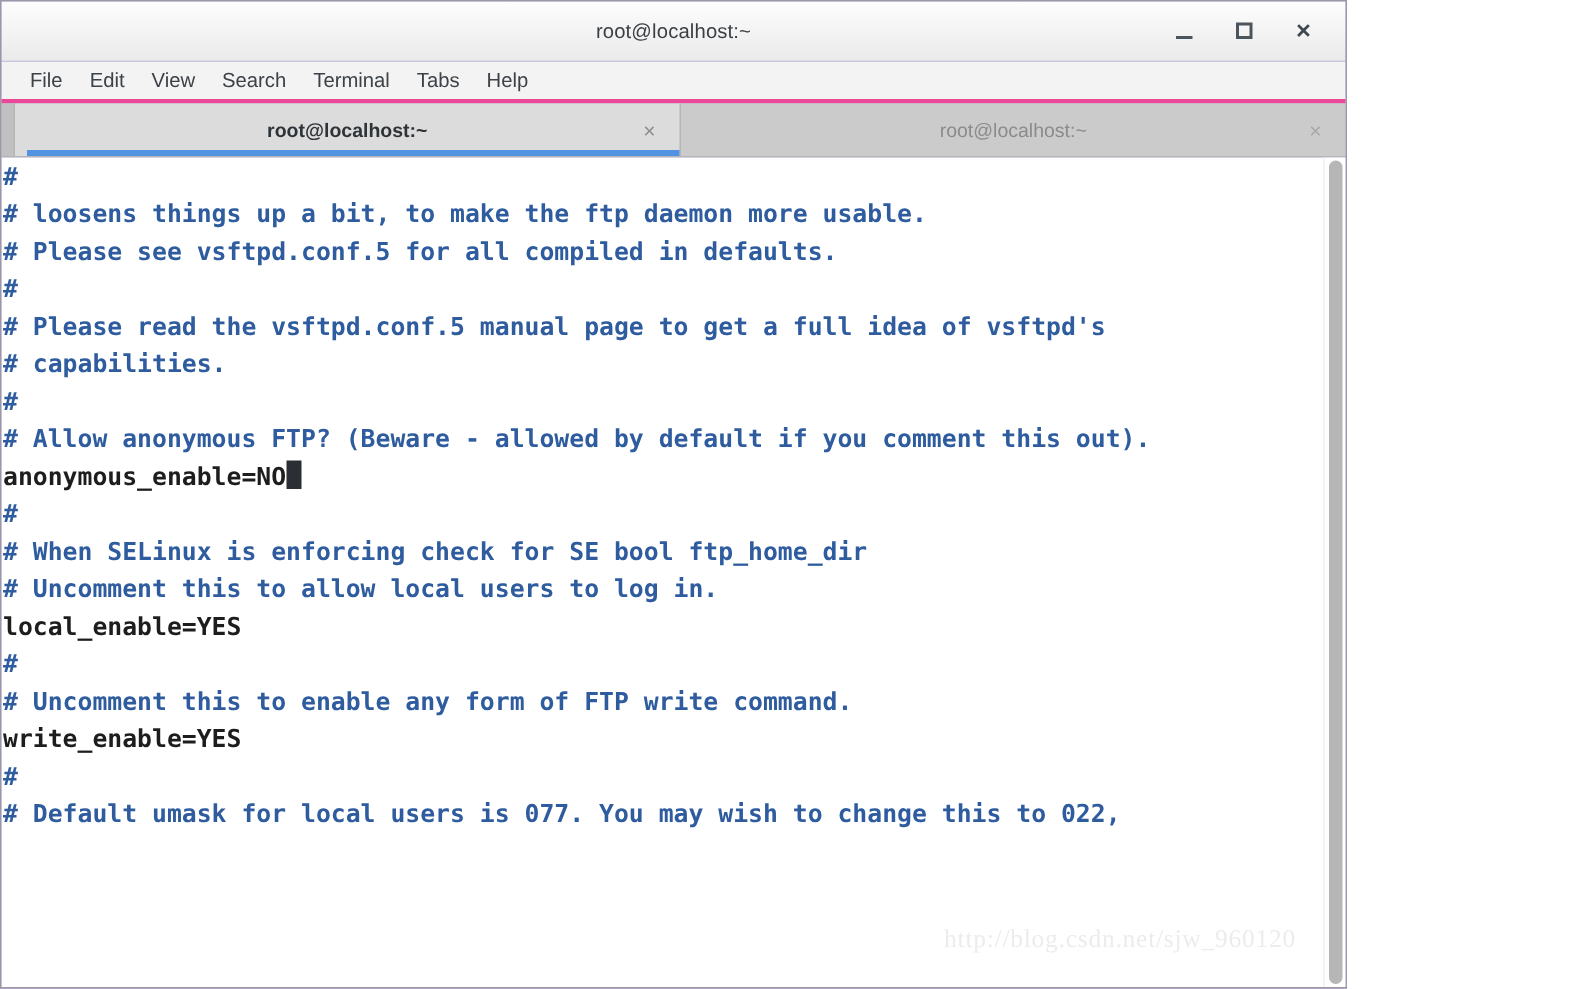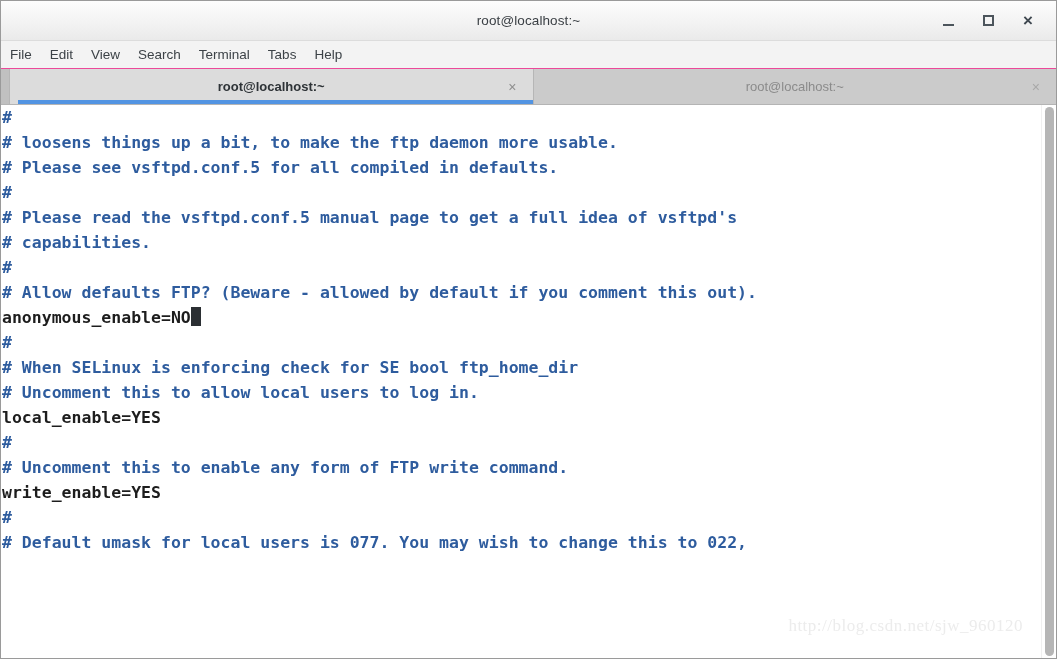--- a/index.html
+++ b/index.html
@@ -9,21 +9,21 @@
   }
   body {
     width: 1057px;
     height: 659px;
     overflow: hidden;
     font-family: "Liberation Sans", sans-serif;
   }
 
   #app {
     position: relative;
-    width: 1057px;
+    width: 898px;
     height: 659px;
     box-sizing: border-box;
     border: 1px solid #9a9a9a;
     background: #8b5cf6;
     display: flex;
     flex-direction: column;
   }
 
   
   .titlebar {
@@ -77,23 +77,24 @@
     font-weight: bold;
     color: #3f4850;
     font-family: "Liberation Sans", sans-serif;
   }
 
   
   .menubar {
     height: 28px;
     flex: 0 0 28px;
     background: #f3f3f3;
-    border-bottom: 1px solid #ec4899;
-    display: flex;
-    align-items: center;
+    border-bottom: 3px solid #ec4899;
+    display: flex;
+    align-items: center;
+    padding-left: 10px;
     box-sizing: border-box;
   }
   .menu-item {
     font-size: 13.5px;
     color: #3c4247;
     padding: 2px 9px;
     cursor: default;
     white-space: nowrap;
   }
 
@@ -281,21 +282,21 @@
   <div class="term-wrap">
     <div class="term">
       <div id="term-lines">
           <div class="term-line comment"><span>#</span></div>
           <div class="term-line comment"><span># loosens things up a bit, to make the ftp daemon more usable.</span></div>
           <div class="term-line comment"><span># Please see vsftpd.conf.5 for all compiled in defaults.</span></div>
           <div class="term-line comment"><span>#</span></div>
           <div class="term-line comment"><span># Please read the vsftpd.conf.5 manual page to get a full idea of vsftpd's</span></div>
           <div class="term-line comment"><span># capabilities.</span></div>
           <div class="term-line comment"><span>#</span></div>
-          <div class="term-line comment"><span># Allow defaults FTP? (Beware - allowed by default if you comment this out).</span></div>
+          <div class="term-line comment"><span># Allow anonymous FTP? (Beware - allowed by default if you comment this out).</span></div>
           <div class="term-line code"><span>anonymous_enable=NO</span><span class="cursor-block"></span></div>
           <div class="term-line comment"><span>#</span></div>
           <div class="term-line comment"><span># When SELinux is enforcing check for SE bool ftp_home_dir</span></div>
           <div class="term-line comment"><span># Uncomment this to allow local users to log in.</span></div>
           <div class="term-line code"><span>local_enable=YES</span></div>
           <div class="term-line comment"><span>#</span></div>
           <div class="term-line comment"><span># Uncomment this to enable any form of FTP write command.</span></div>
           <div class="term-line code"><span>write_enable=YES</span></div>
           <div class="term-line comment"><span>#</span></div>
           <div class="term-line comment"><span># Default umask for local users is 077. You may wish to change this to 022,</span></div>

